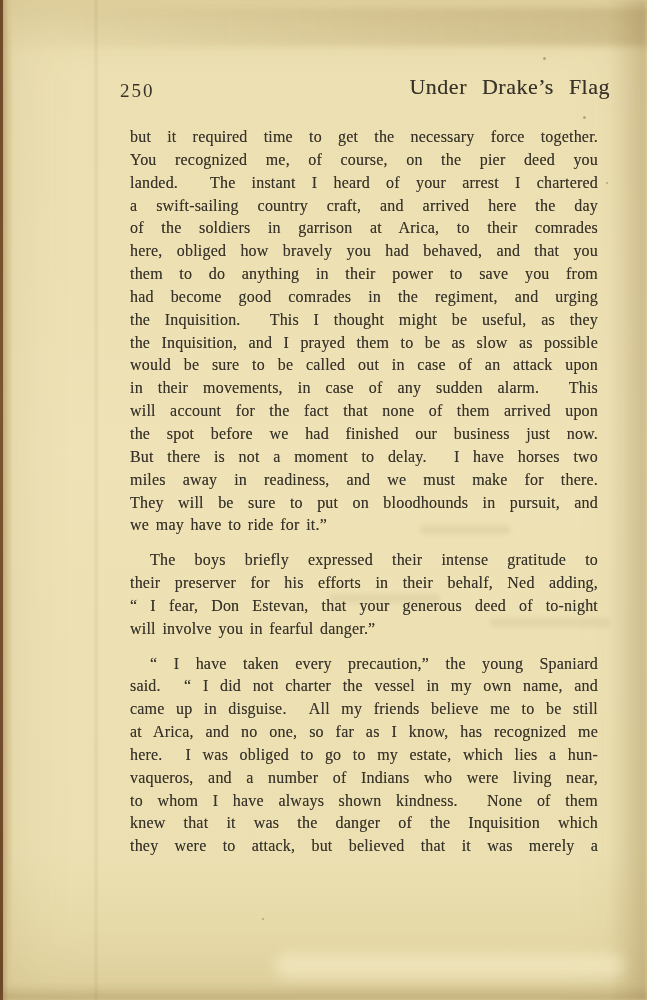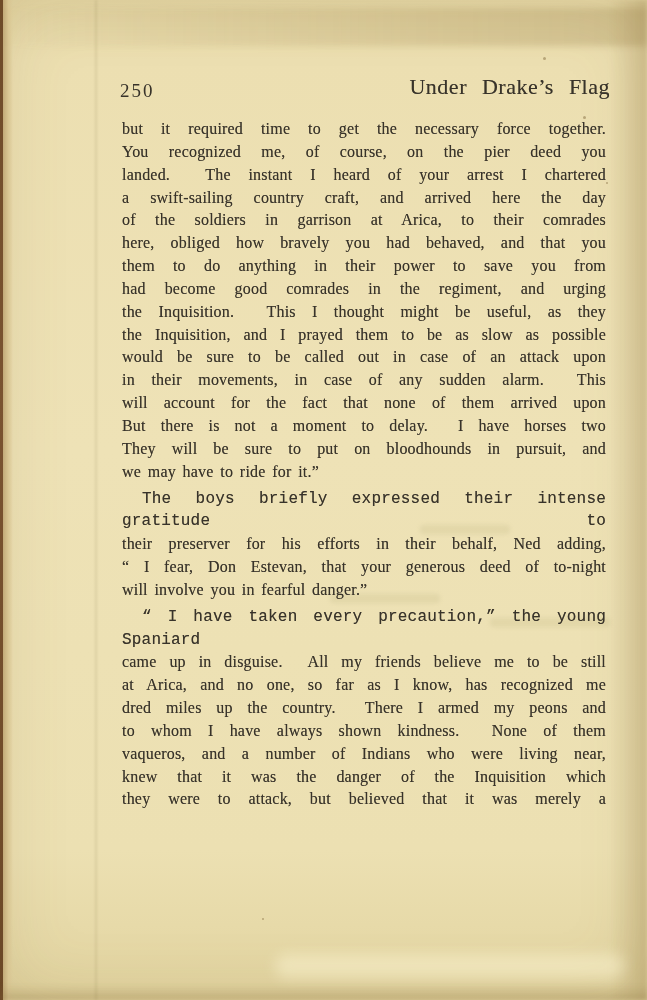--- a/index.html
+++ b/index.html
@@ -72,37 +72,37 @@
   }
   .running-title {
     display: block; width: 100%; text-align: right;
     font-size: 22px; line-height: 38px;
     word-spacing: 9px; letter-spacing: 0.5px;
     text-shadow: 0 0 0.6px rgba(56,51,42,0.5);
   }
   .text-block {
     position: absolute; left: 118px; top: 114px; width: 492px;
   }
-  .paragraph { margin: 4px; }
+  .paragraph { margin: 12px; }
   .line {
     font-size: 16px;
     line-height: 22.85px;
     white-space: normal;
     text-align: justify;
     text-align-last: justify;
     text-justify: inter-word;
     letter-spacing: 0.2px;
     text-shadow: 0 0 0.5px rgba(56,51,42,0.55);
   }
   .line.no-just {
     text-align: left;
     text-align-last: left;
     word-spacing: 2.5px;
   }
-  .paragraph.indent .line:first-child { text-indent: 20px; font-family: Liberation Mono, monospace; }
+  .paragraph.indent .line:first-child { text-indent: 20px; }
 </style>
 </head>
 <body>
 
 <div class="page">
 
   <div class="edge-left-dark"></div>
   <div class="edge-left-tan"></div>
   <div class="crease-left"></div>
   <div class="shadow-top"></div>
@@ -134,35 +134,38 @@
         <div class="line">a swift-sailing country craft, and arrived here the day</div>
         <div class="line">of the soldiers in garrison at Arica, to their comrades</div>
         <div class="line">here, obliged how bravely you had behaved, and that you</div>
         <div class="line">them to do anything in their power to save you from</div>
         <div class="line">had become good comrades in the regiment, and urging</div>
         <div class="line">the Inquisition.&nbsp; This I thought might be useful, as they</div>
         <div class="line">the Inquisition, and I prayed them to be as slow as possible</div>
         <div class="line">would be sure to be called out in case of an attack upon</div>
         <div class="line">in their movements, in case of any sudden alarm.&nbsp; This</div>
         <div class="line">will account for the fact that none of them arrived upon</div>
+        <div class="line">the spot before we had finished our business just now.</div>
         <div class="line">But there is not a moment to delay.&nbsp; I have horses two</div>
+        <div class="line">miles away in readiness, and we must make for there.</div>
         <div class="line">They will be sure to put on bloodhounds in pursuit, and</div>
         <div class="line no-just">we may have to ride for it.”</div>
       </div>
       <div class="paragraph indent">
         <div class="line">The boys briefly expressed their intense gratitude to</div>
         <div class="line">their preserver for his efforts in their behalf, Ned adding,</div>
         <div class="line">“ I fear, Don Estevan, that your generous deed of to-night</div>
         <div class="line no-just">will involve you in fearful danger.”</div>
       </div>
       <div class="paragraph indent">
         <div class="line">“ I have taken every precaution,” the young Spaniard</div>
+        <div class="line">said.&nbsp; “ I did not charter the vessel in my own name, and</div>
         <div class="line">came up in disguise.&nbsp; All my friends believe me to be still</div>
         <div class="line">at Arica, and no one, so far as I know, has recognized me</div>
-        <div class="line">dred miles up the country.&nbsp; There I armed my peons and</div>
+        <div class="line">here.&nbsp; I was obliged to go to my estate, which lies a hun-</div>
+        <div class="line">vaqueros, and a number of Indians who were living near,</div>
         <div class="line">to whom I have always shown kindness.&nbsp; None of them</div>
-        <div class="line">vaqueros, and a number of Indians who were living near,</div>
         <div class="line">knew that it was the danger of the Inquisition which</div>
         <div class="line">they were to attack, but believed that it was merely a</div>
       </div>
     </div>
 
 </div>
 
 </body></html>

